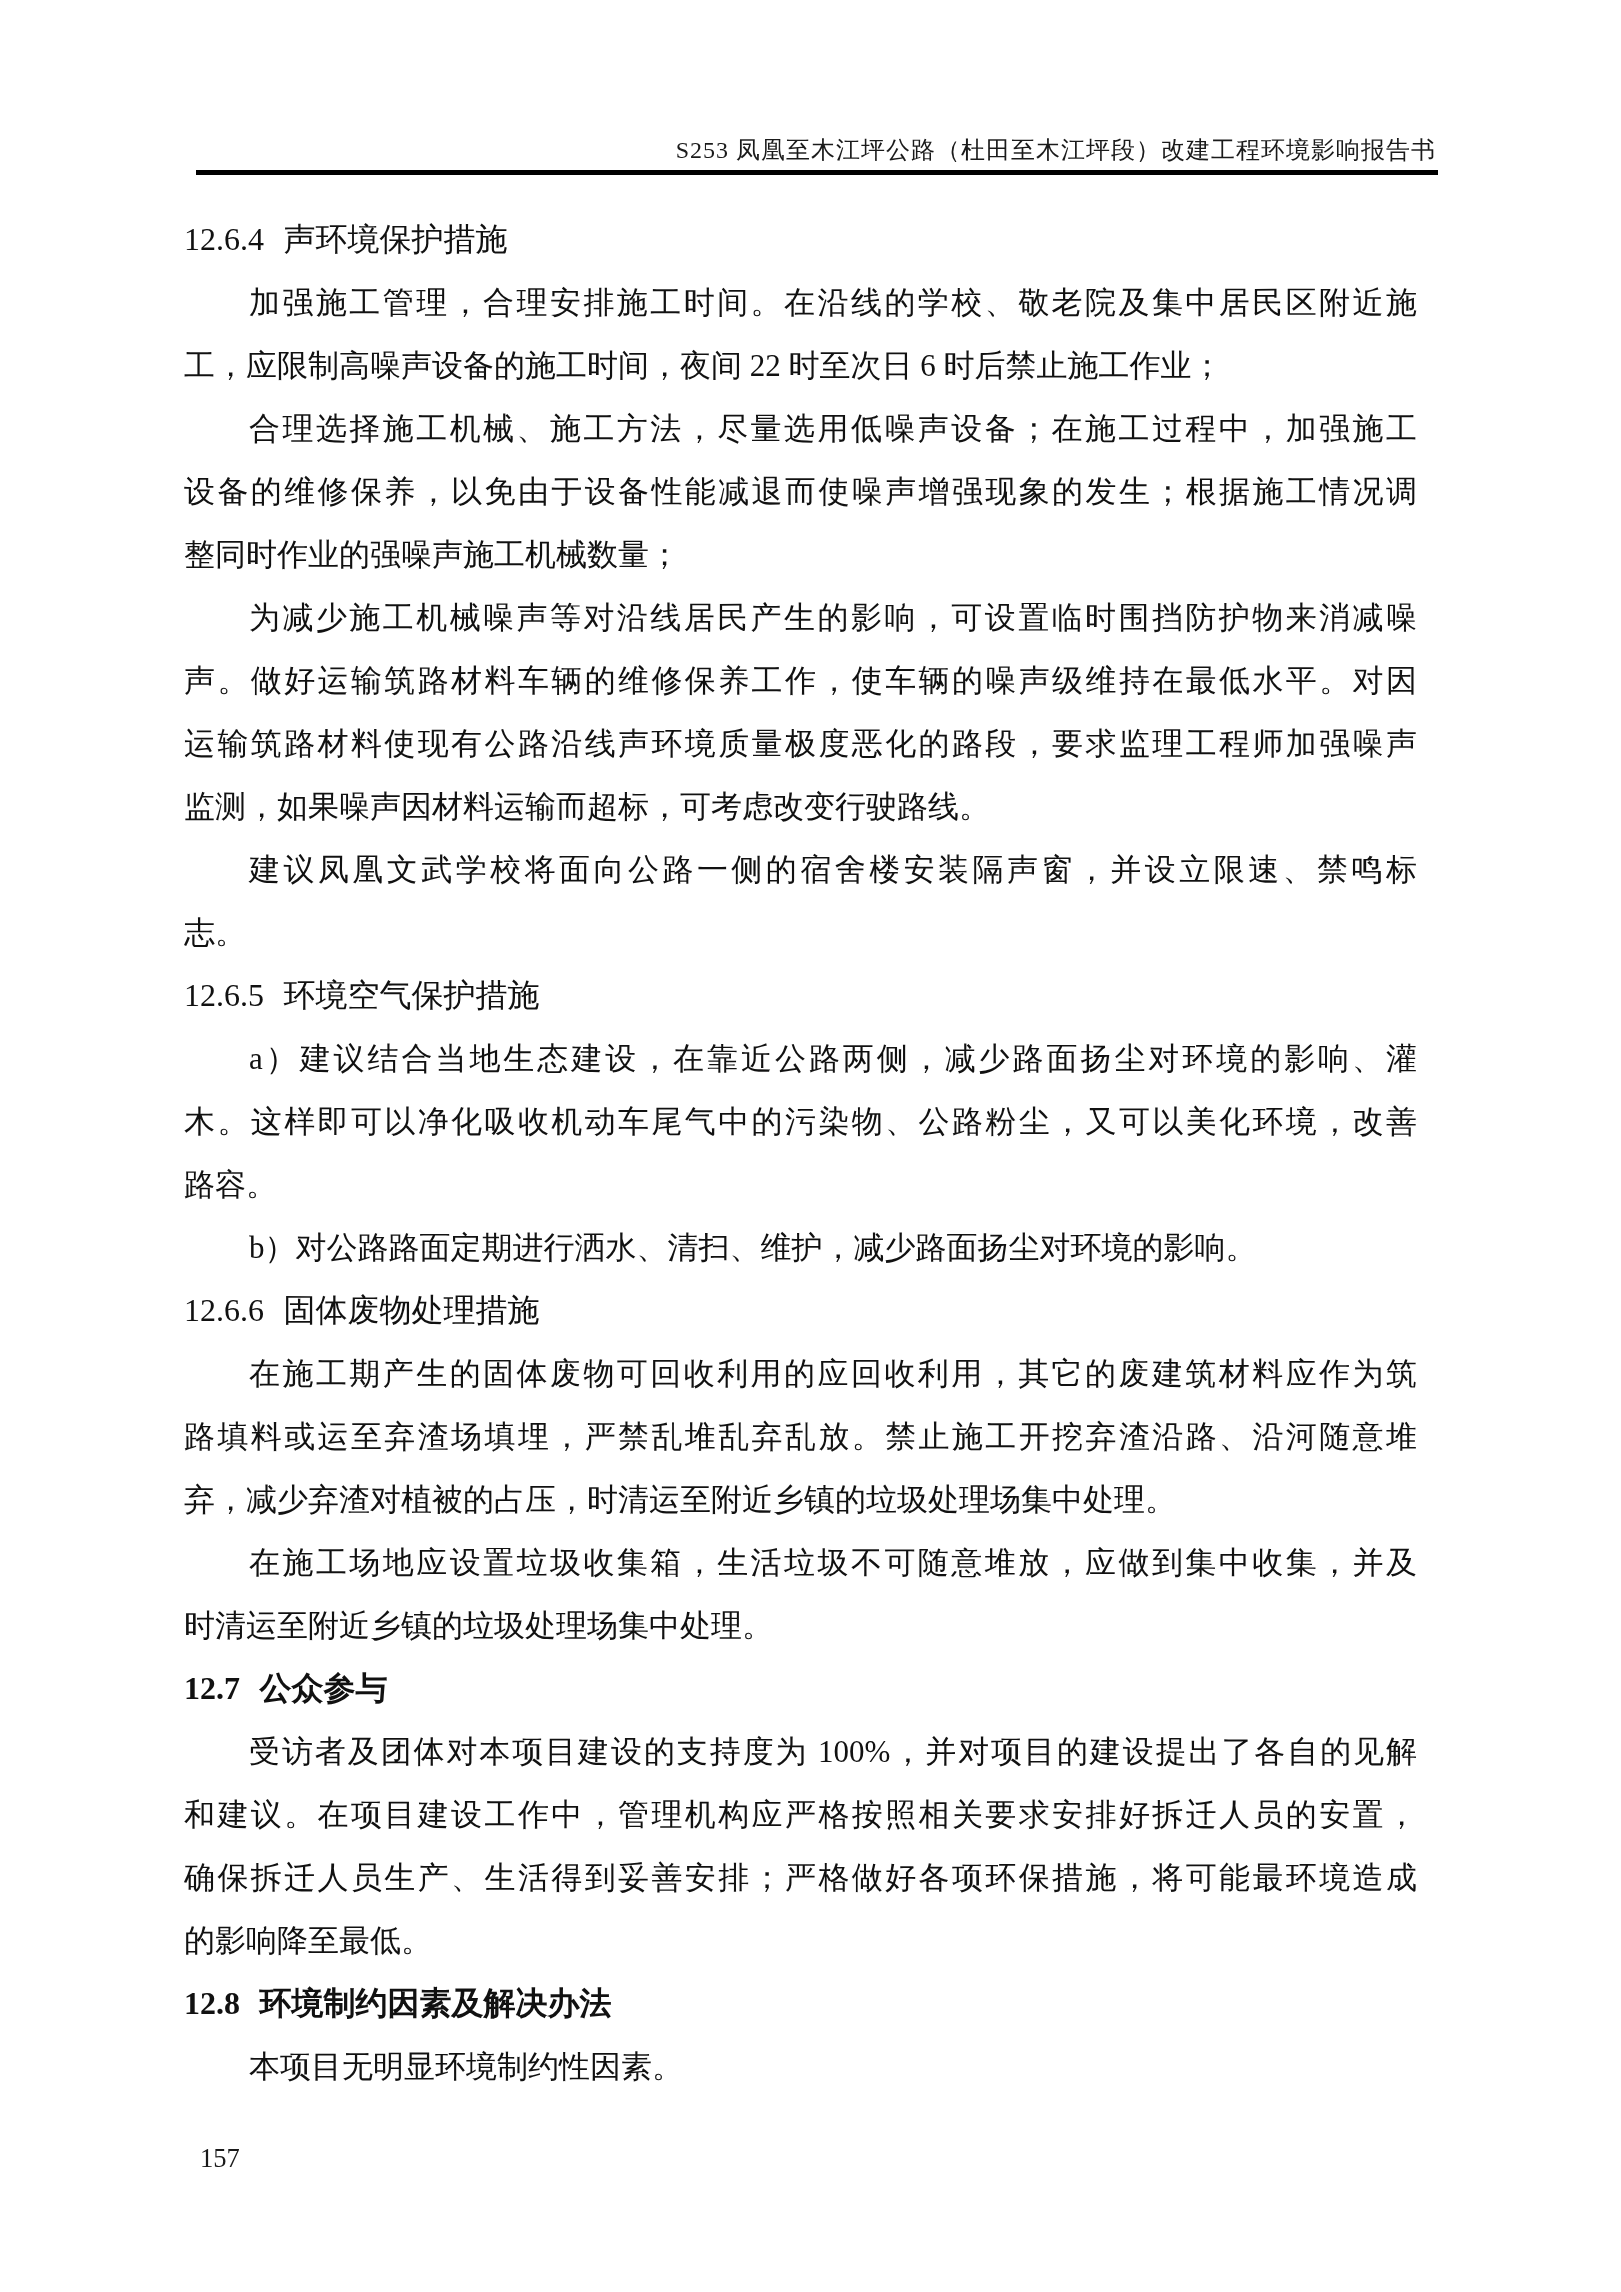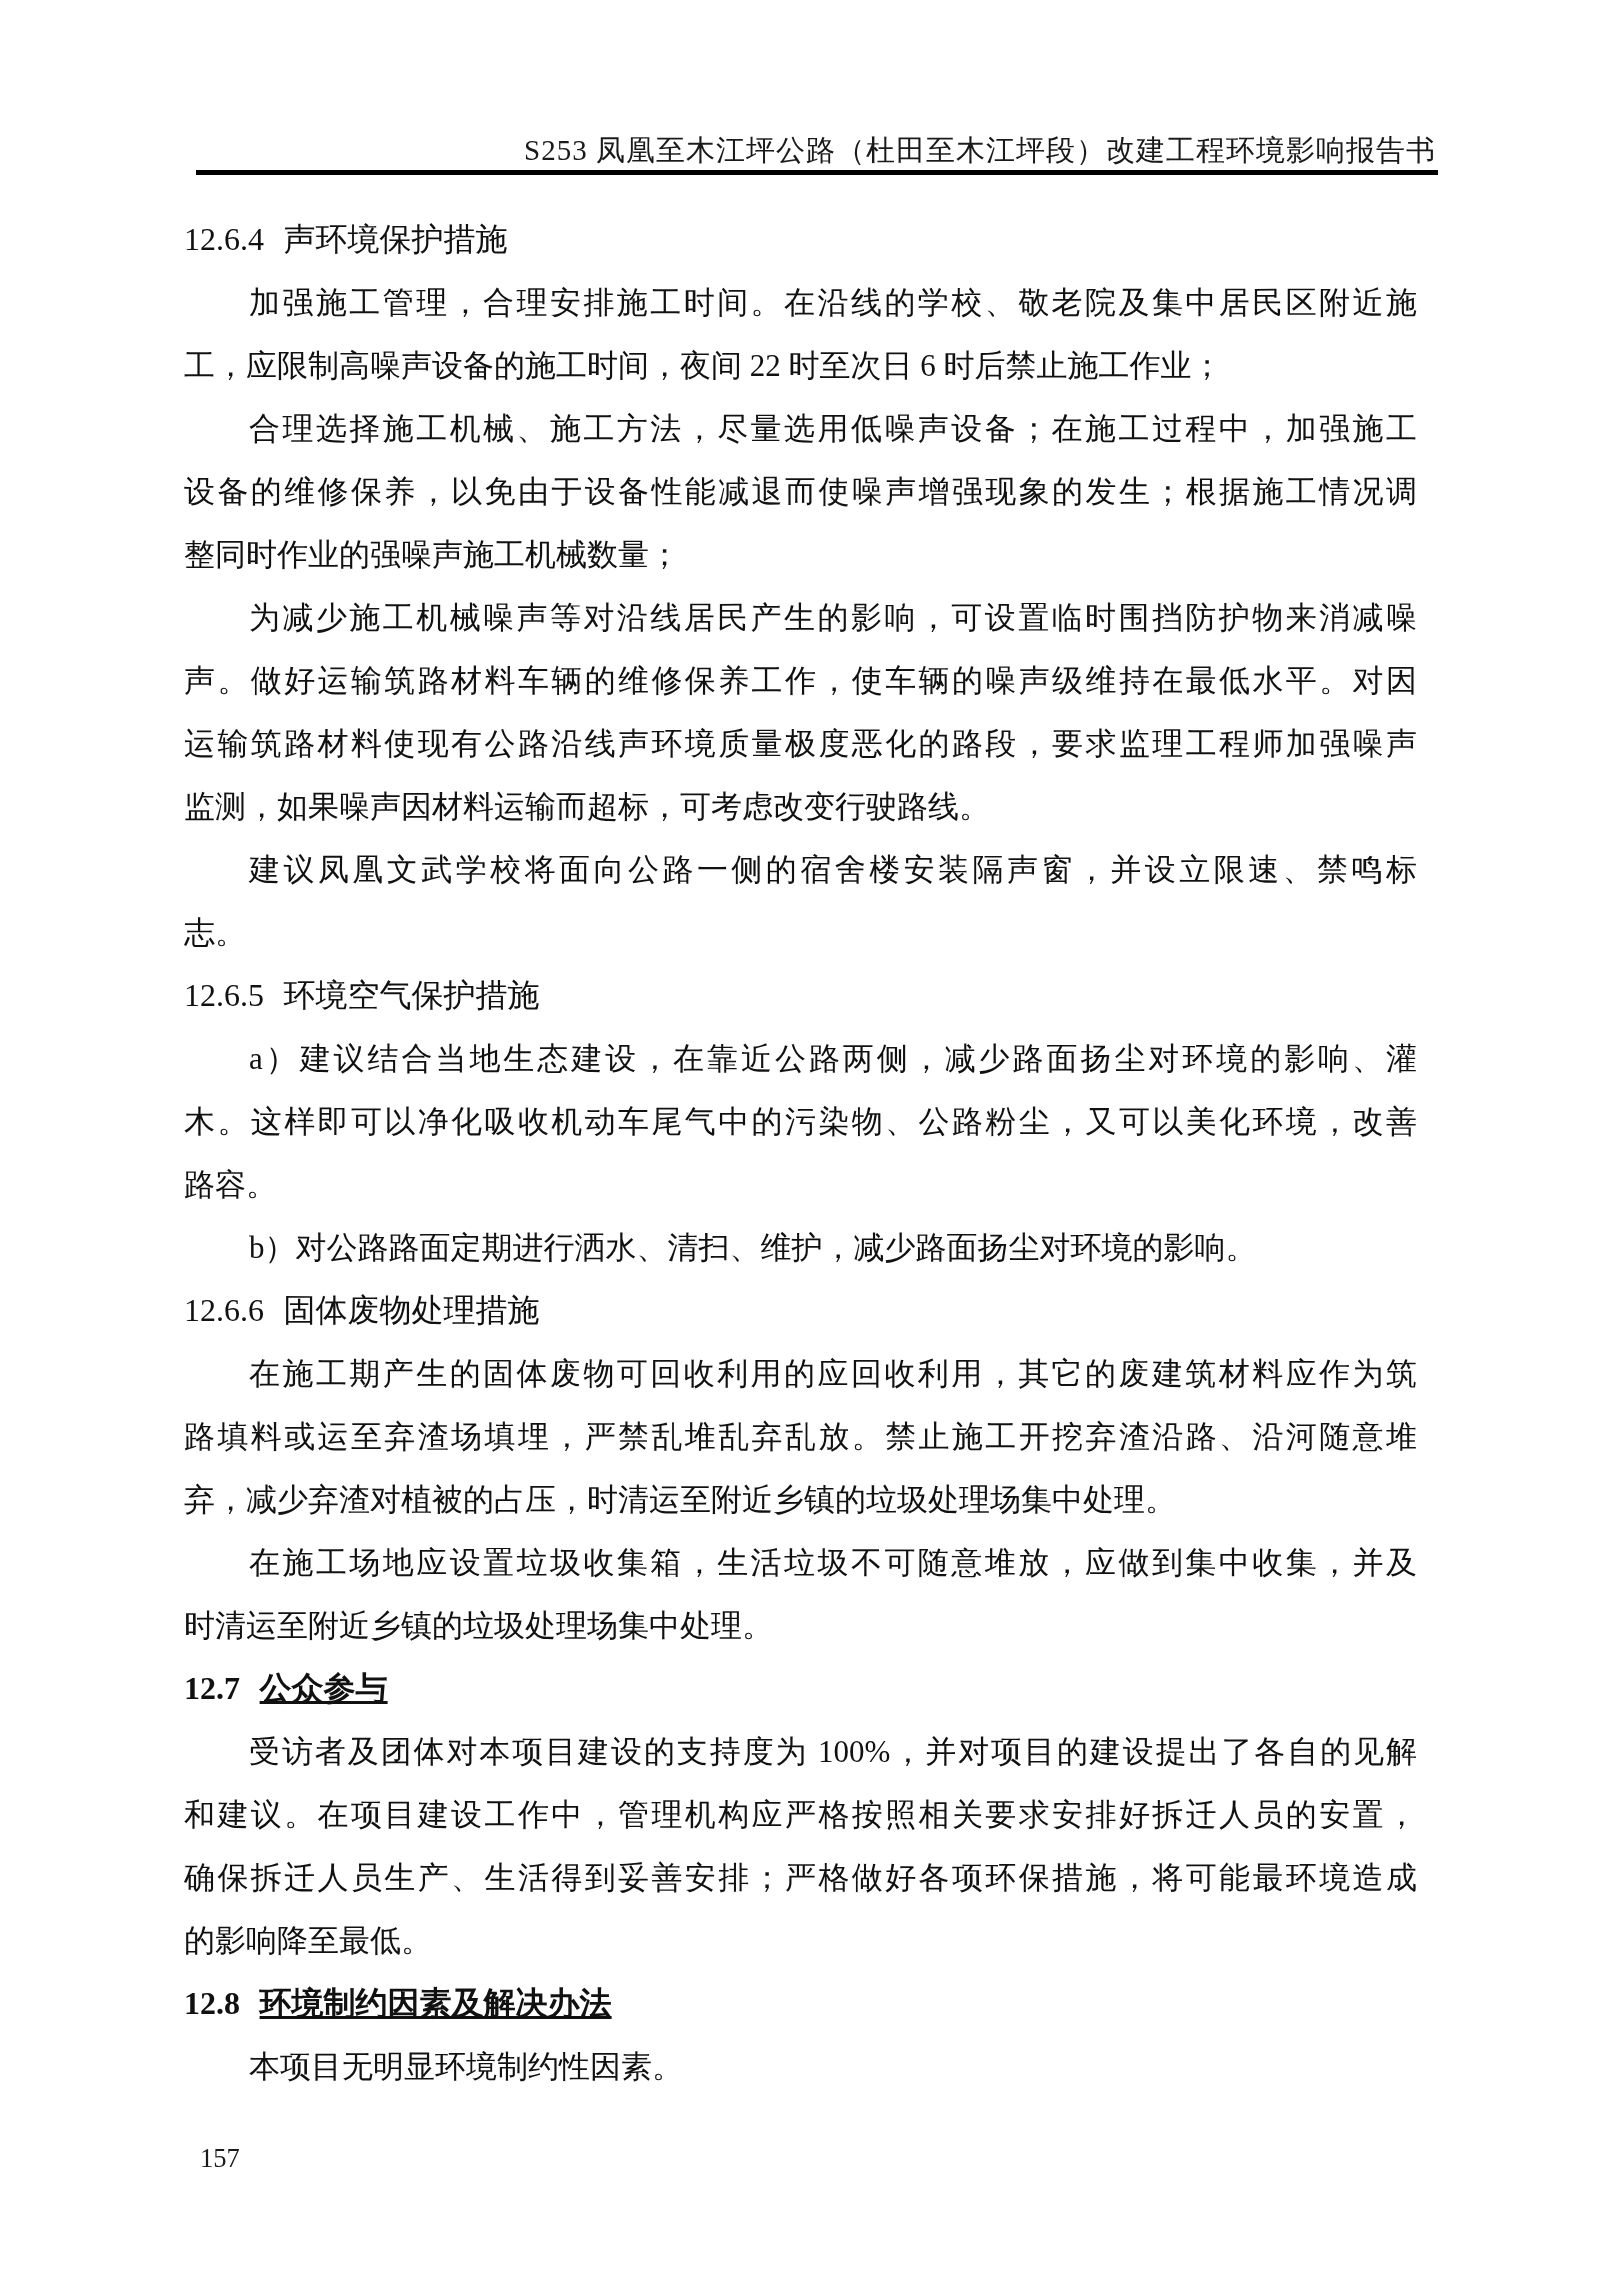--- a/index.html
+++ b/index.html
@@ -8,21 +8,21 @@
     width:1621px; height:2293px;
     margin:0 auto;
     background:#ffffff;
     font-family:"Liberation Serif","DejaVu Serif",serif;
     color:#111111;
     overflow:hidden;
   }
   .header-title {
     position:absolute;
     top:135px; right:185px;
-    font-size:29px;
+    font-size:24px;
     line-height:31px;
     color:#1a1a1a;
     letter-spacing:1px;
     white-space:nowrap;
   }
   .header-rule {
     position:absolute;
     top:170px; left:196px; right:183px;
     height:4.9px;
     background:#000000;
@@ -41,21 +41,21 @@
   }
   .just {
     white-space:normal;
     text-align:justify;
     text-align-last:justify;
   }
   .indent { text-indent:65px; }
   .h3 { font-size:32px; }
   .h2 { font-size:32px; font-weight:bold; }
   .hnum { margin-right:19.6px; }
-  .h2 .htitle { font-family:"Liberation Sans","DejaVu Sans",sans-serif;text-decoration:underline; }
+  .h2 .htitle { font-family:"Liberation Sans","DejaVu Sans",sans-serif; }
   .footer {
     position:absolute;
     top:2143px; left:200px;
     width:1233px;
     text-align:left;
     font-size:26.5px;
     color:#1a1a1a;
   }
 </style>
 </head>

